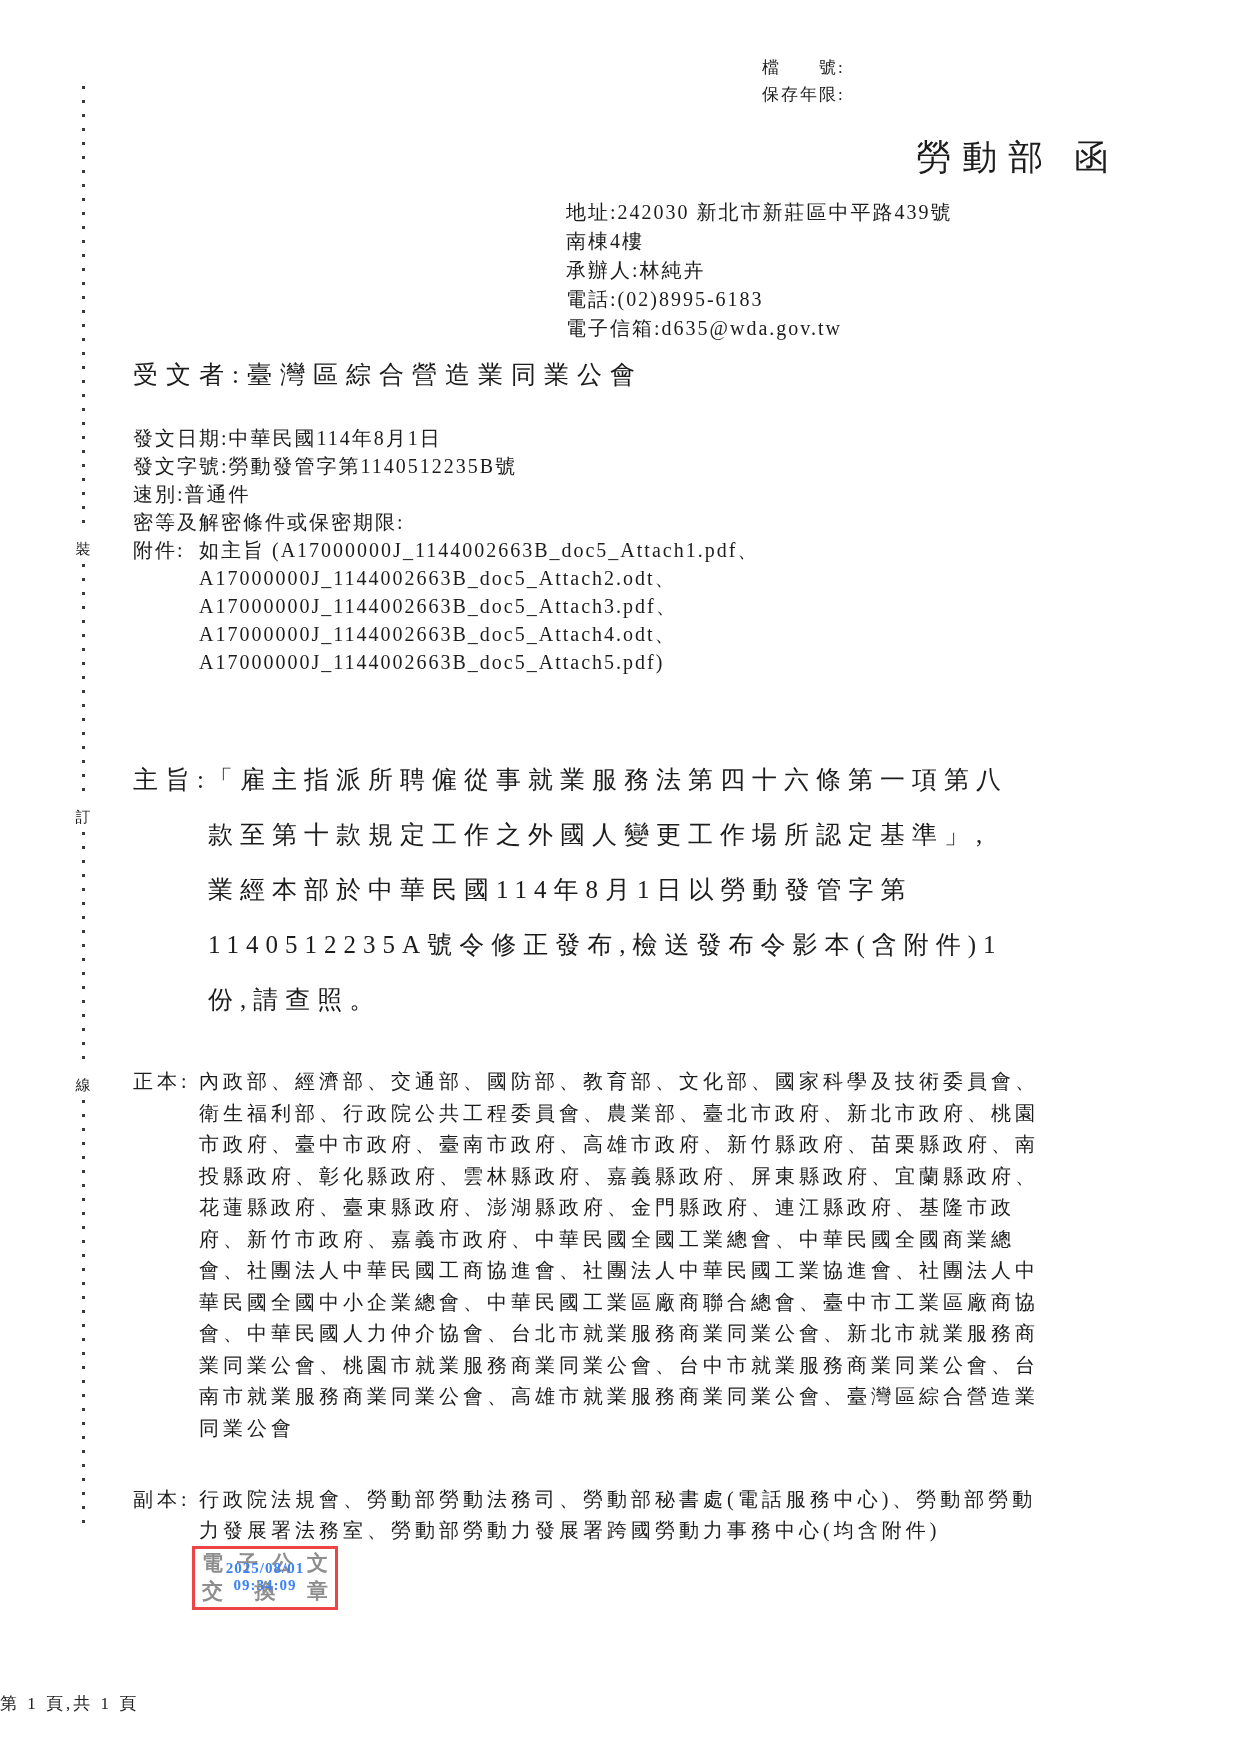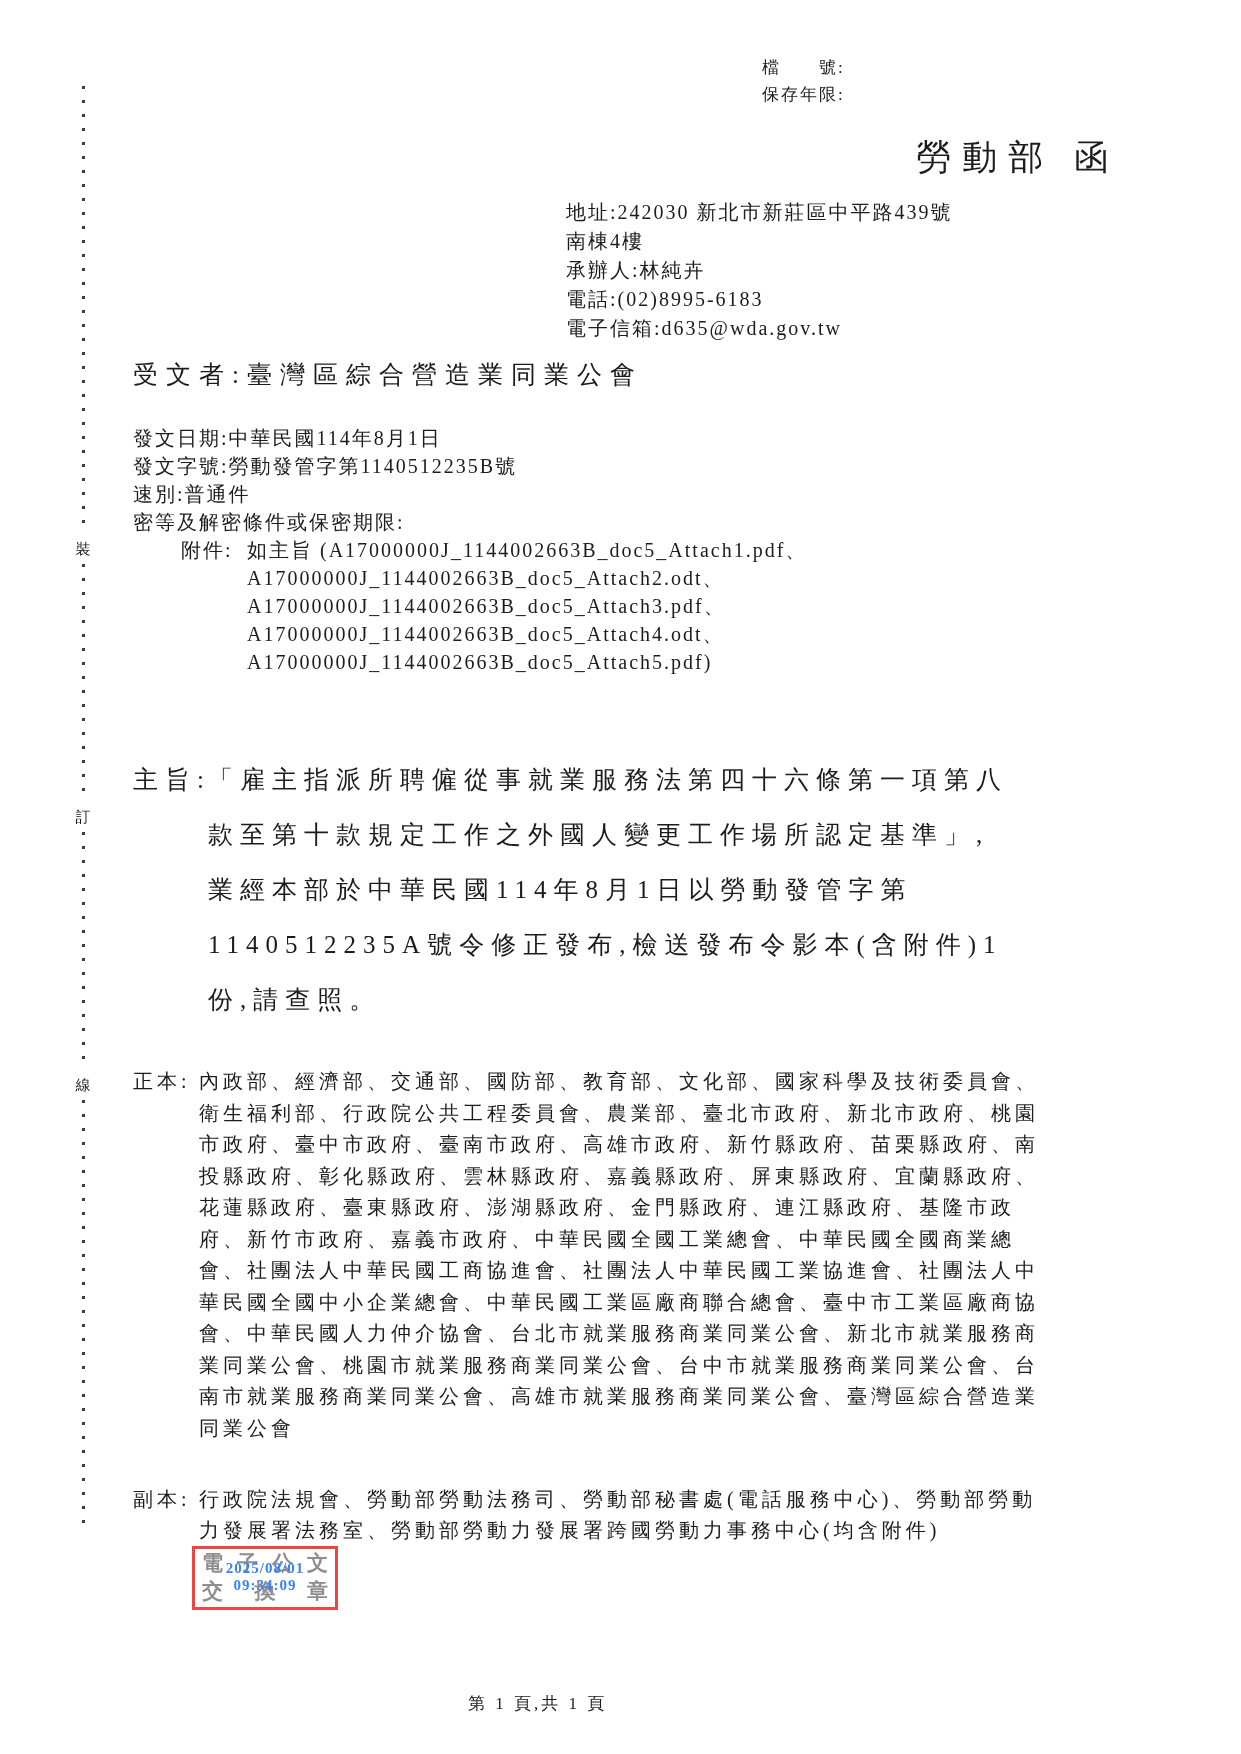--- a/index.html
+++ b/index.html
@@ -23,21 +23,21 @@
 
   
   .sender{position:absolute;left:566px;top:198px;font-size:20px;line-height:29px;letter-spacing:2px;}
 
   
   .recipient{position:absolute;left:133px;top:358px;font-size:25px;letter-spacing:8px;white-space:pre;}
 
   
   .meta{position:absolute;left:133px;top:424px;font-size:20px;line-height:28px;letter-spacing:2px;}
   .attach{display:flex;}
-  .attach-label{flex:none;width:66px;white-space:pre;margin-left:48px;}
+  .attach-label{flex:none;width:66px;white-space:pre;}
 
   
   .subject{position:absolute;left:133px;top:752px;font-size:25px;line-height:55px;letter-spacing:7px;}
   .subject-label{position:absolute;left:0;top:0;white-space:pre;text-align:right;}
   .subject-lines{margin-left:75px;}
 
   
   .copies{position:absolute;left:133px;font-size:20px;letter-spacing:4px;display:flex;}
   .copies-label{flex:none;width:66px;white-space:pre;}
   .orig{top:1066px;line-height:31.5px;}
@@ -52,21 +52,21 @@
                   color:#3b82f6;font-size:15px;font-weight:bold;line-height:17px;letter-spacing:1px;}
 
   
   .binding{position:absolute;left:74px;top:86px;width:18px;display:flex;
            flex-direction:column;align-items:center;}
   .dotseg{width:3px;background:repeating-linear-gradient(to bottom,#3a3a3a 0 3px,transparent 3px 14px);}
   .seg1{height:448px;}.seg2{height:238px;}.seg3{height:238px;}.seg4{height:428px;}
   .bind-char{font-size:15px;color:#222;line-height:22px;margin:4px 0;}
 
   
-  .footer{position:absolute;top:1692px;left:0;width:1075px;text-align:center;
+  .footer{position:absolute;top:1692px;left:0;width:1075px;text-align:left;
           font-size:17px;letter-spacing:3px;white-space:pre;}
 </style>
 </head>
 <body>
 
 <div class="page">
 
   <div class="binding">
     <div class="dotseg seg1"></div>
     <div class="bind-char">裝</div>

